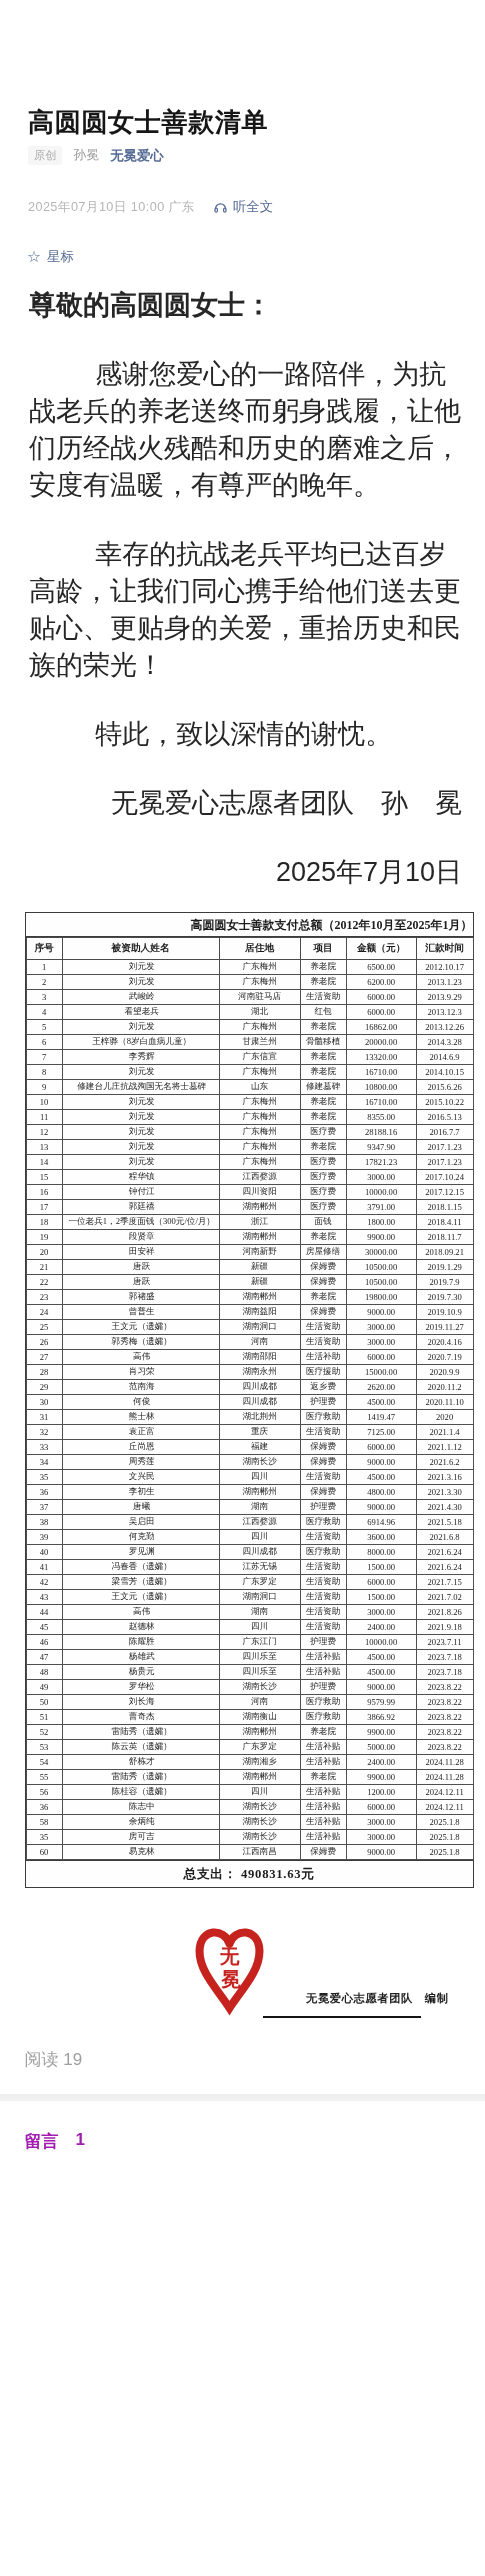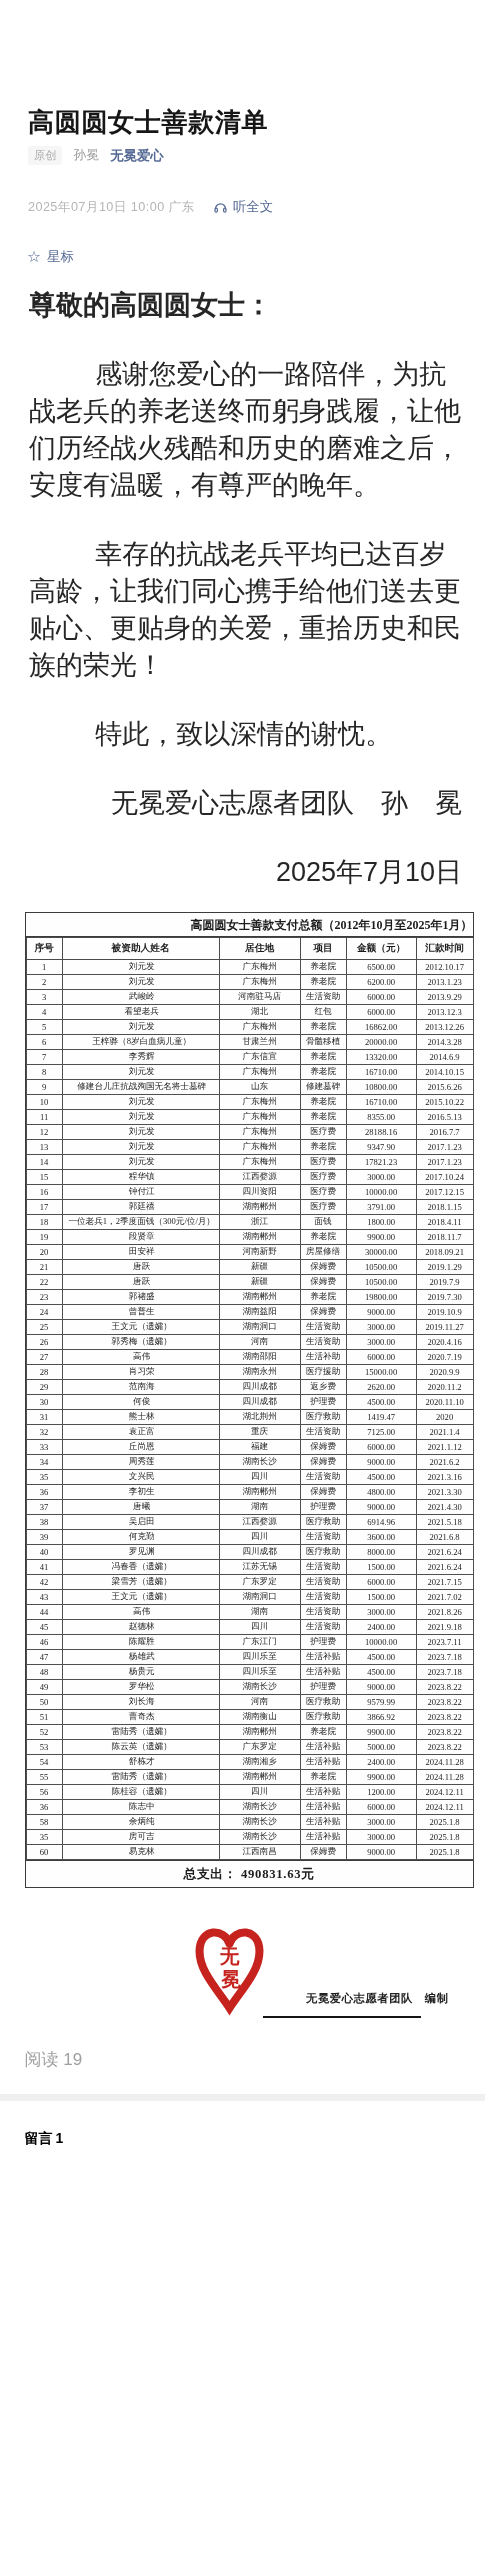--- a/index.html
+++ b/index.html
@@ -40,21 +40,21 @@
              border-top:0.7px solid #3c3c3c;letter-spacing:0.7px}
 
   
   .stamp{left:0;top:1909px;width:485px;height:131px}
   .heart-logo{position:absolute;left:193px;top:9px;width:73px;height:110px}
   .stamp-credit{position:absolute;left:306px;top:82px;font-size:11.2px;font-weight:bold;color:#222;letter-spacing:0.7px}
   .stamp-line{position:absolute;left:263px;top:107px;width:158px;height:1.5px;background:#141414}
 
   .read-count{left:24.6px;top:2048px;font-size:17px;color:#9f9f9f}
   .section-band{left:0;top:2094px;width:485px;height:6.7px;background:#f0f0f0}
-  .comments-title{left:24.6px;top:2130px;font-size:14px;font-weight:bold;color:#000000;display:flex;gap:3px}
+  .comments-title{left:24.6px;top:2130px;font-size:17px;font-weight:bold;color:#a21caf;display:flex;gap:17px}
 
   
   .cmt-input{left:24.6px;top:2186px;width:436px;height:57px;background:#f4f4f4;border-radius:6px}
   .cmt-placeholder{position:absolute;left:18px;top:18px;font-size:14px;color:#bdbdbd}
   .cmt-smiley{position:absolute;left:357px;top:15px;width:27px;height:27px;color:#5f5f5f}
   .cmt-image{position:absolute;left:402px;top:15.7px;width:27px;height:25px;color:#5f5f5f}
 
   
   .cmt{left:0;top:2275px;width:485px;height:82px}
   .cmt-avatar{position:absolute;left:26px;top:0;width:43px;height:43px;border-radius:4.5px;

